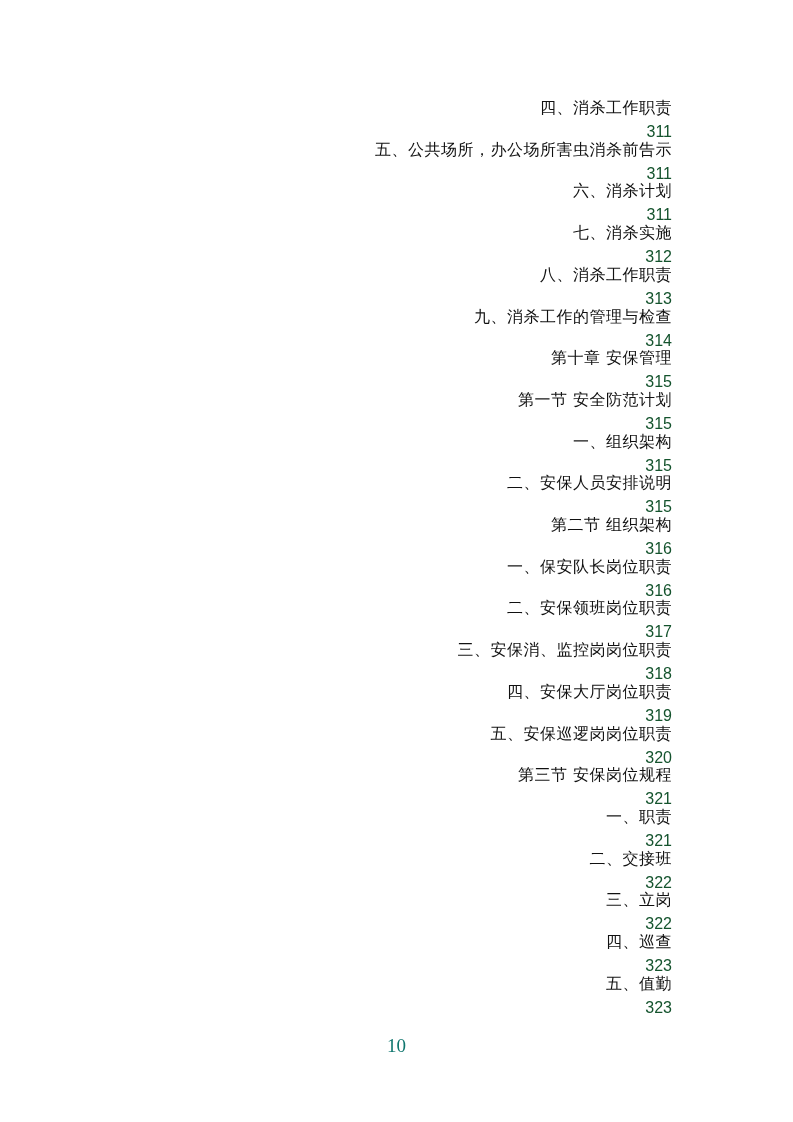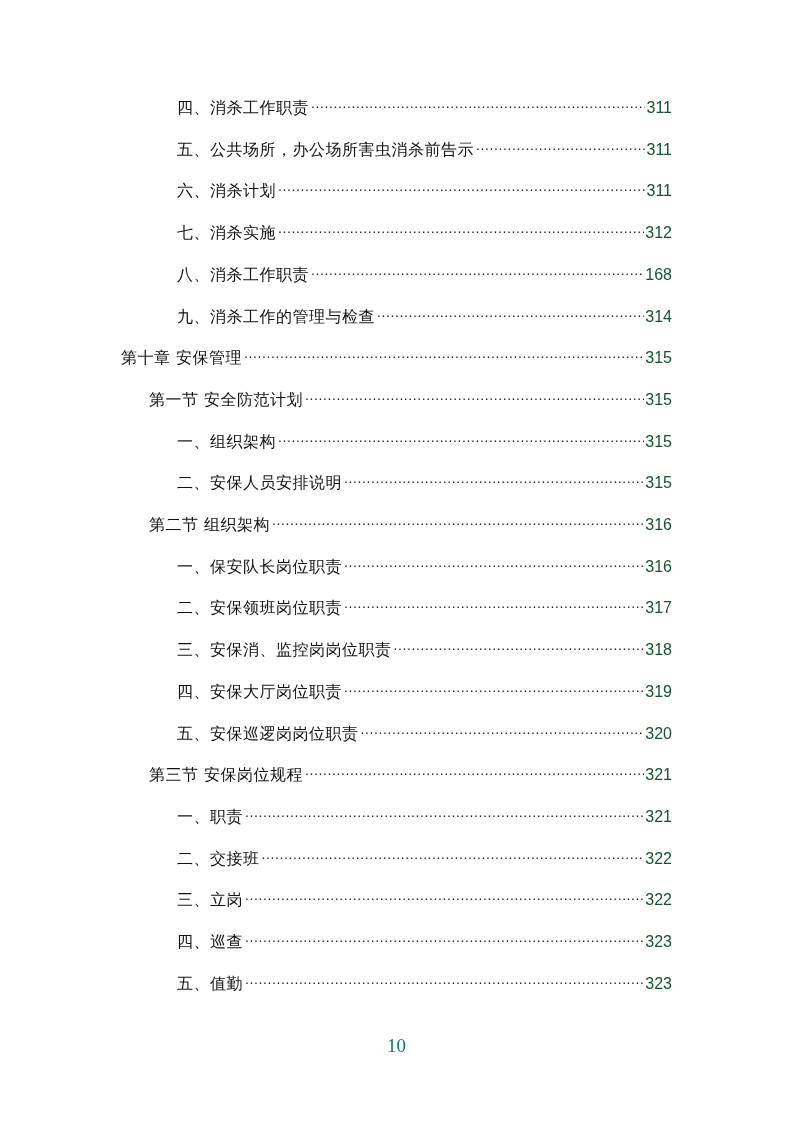--- a/index.html
+++ b/index.html
@@ -17,24 +17,26 @@
     .toc {
       position: absolute;
       left: 0;
       top: 96px;
       width: 793px;
     }
     .toc-row {
       position: absolute;
       height: 24px;
       display: flex;
+      align-items: flex-end;
       right: 121px;
       font-size: 16px;
       line-height: 24px;
       white-space: nowrap;
+      flex-direction: column;
     }
     .toc-row.level-0 { left: 121px; }
     .toc-row.level-1 { left: 149px; }
     .toc-row.level-2 { left: 177px; }
     .toc-title {
       font-family: "DejaVu Serif", "Liberation Serif", serif;
       font-size: 16px;
       letter-spacing: 0.5px;
       flex: 0 0 auto;
       color: #111;
@@ -92,21 +94,21 @@
     <span class="toc-page">311</span>
   </div>
   <div class="toc-row level-2" style="top:125.1px">
     <span class="toc-title">七、消杀实施</span>
     <span class="toc-leader"></span>
     <span class="toc-page">312</span>
   </div>
   <div class="toc-row level-2" style="top:166.8px">
     <span class="toc-title">八、消杀工作职责</span>
     <span class="toc-leader"></span>
-    <span class="toc-page">168</span>
+    <span class="toc-page">313</span>
   </div>
   <div class="toc-row level-2" style="top:208.5px">
     <span class="toc-title">九、消杀工作的管理与检查</span>
     <span class="toc-leader"></span>
     <span class="toc-page">314</span>
   </div>
   <div class="toc-row level-0" style="top:250.2px">
     <span class="toc-title">第十章  安保管理</span>
     <span class="toc-leader"></span>
     <span class="toc-page">315</span>

